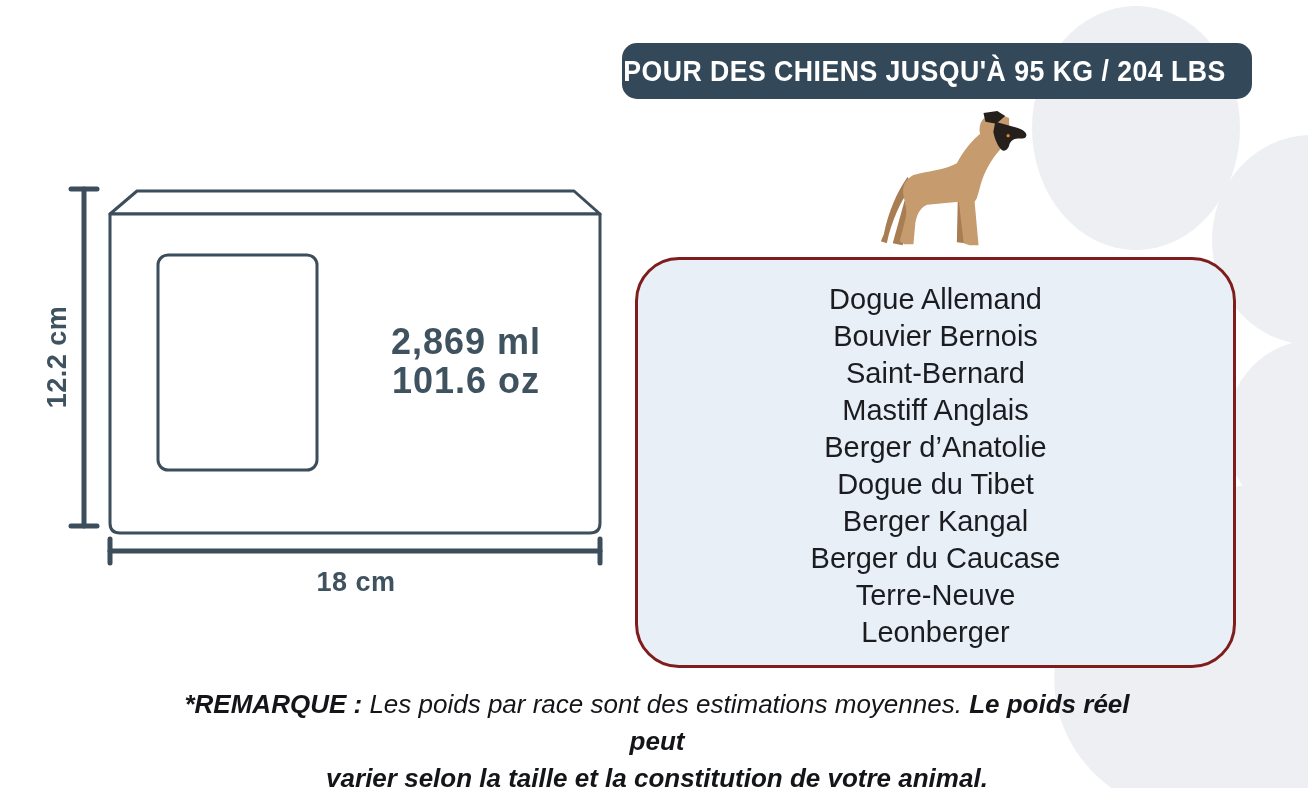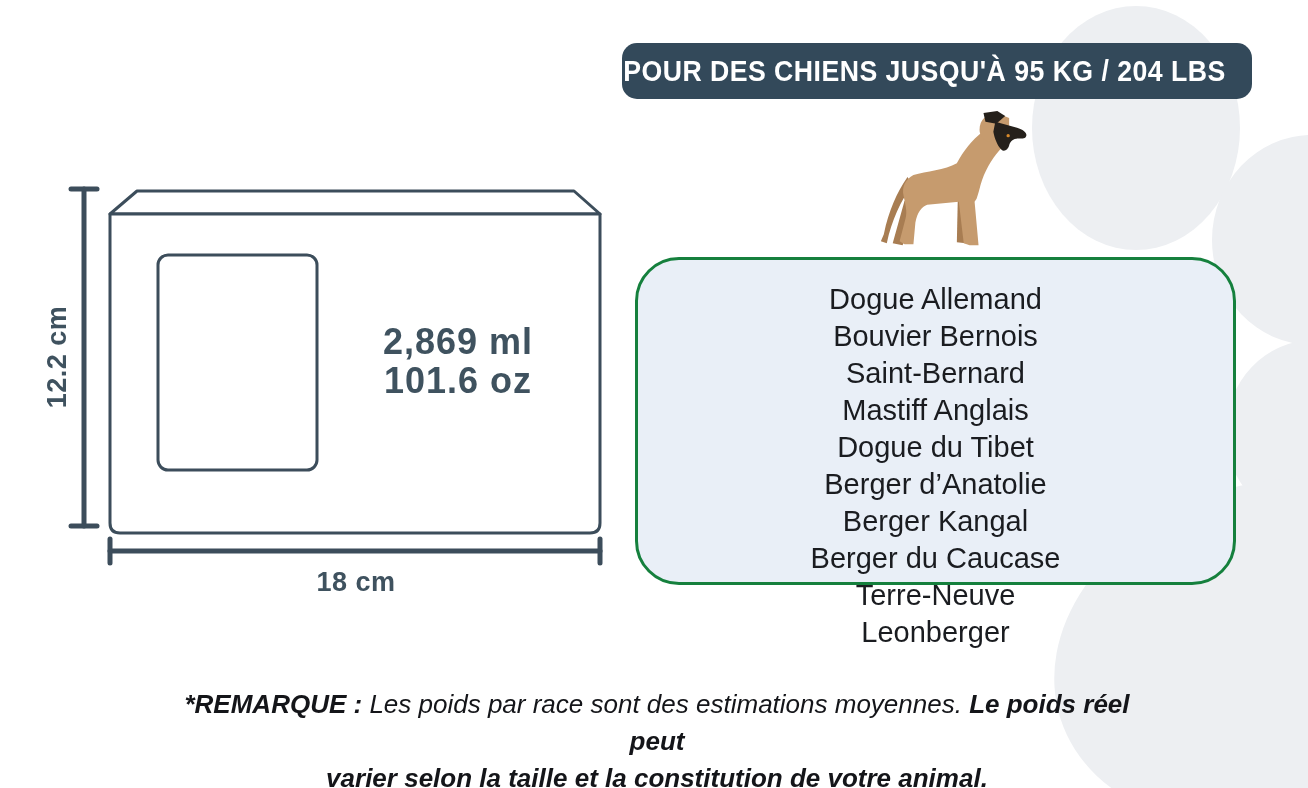--- a/index.html
+++ b/index.html
@@ -25,37 +25,37 @@
   .banner span {
     color: #ffffff; font-weight: 700; font-size: 29px; letter-spacing: .5px;
     transform: scaleX(.92); white-space: nowrap;
   }
 
   
   #dog { left: 861px; top: 110px; width: 168px; height: 148px; z-index: 4; }
 
   
   .breed-box {
-    left: 635px; top: 257px; width: 601px; height: 328px;
-    background: #E9EFF7; border: 3px solid #15803d; border-radius: 44px;
+    left: 635px; top: 257px; width: 601px; height: 411px;
+    background: #E9EFF7; border: 3px solid #7f1d1d; border-radius: 44px;
     padding-top: 21px; z-index: 2;
   }
   .breed {
     text-align: center; font-size: 29px; line-height: 37px;
     color: #1A1C20;
   }
 
   
   #diagram { left: 0; top: 0; width: 1308px; height: 788px; z-index: 1; }
 
   .measure {
     color: #3F525F; font-weight: 700; z-index: 2; white-space: nowrap;
   }
   .volume {
-    left: 308px; top: 322px; width: 300px; text-align: center;
+    left: 316px; top: 322px; width: 300px; text-align: center;
     font-size: 36px; line-height: 39px; letter-spacing: 1px;
   }
   .dim-height {
     left: 57px; top: 357px; font-size: 27px; letter-spacing: .5px;
     transform: translate(-50%,-50%) rotate(-90deg);
   }
   .dim-width {
     left: 356px; top: 582px; font-size: 27px; letter-spacing: .5px;
     transform: translate(-50%,-50%);
   }
@@ -132,22 +132,22 @@
       C154,29 151,32 150,36 C149,40 145,43 142,40 C138,36 135,28 134,22 Z"></path>
     <circle cx="149" cy="26" r="1.7" fill="#D98A2B"></circle>
   </g>
 </svg>
 
 <div class="abs breed-box">
   <div class="breed">Dogue Allemand</div>
   <div class="breed">Bouvier Bernois</div>
   <div class="breed">Saint-Bernard</div>
   <div class="breed">Mastiff Anglais</div>
+  <div class="breed">Berger d’Anatolie</div>
   <div class="breed">Dogue du Tibet</div>
-  <div class="breed">Berger d’Anatolie</div>
   <div class="breed">Berger Kangal</div>
   <div class="breed">Berger du Caucase</div>
   <div class="breed">Terre-Neuve</div>
   <div class="breed">Leonberger</div>
 </div>
 
 <div class="abs note">
   <div>
     <span class="b">*REMARQUE :</span>
     <span> Les poids par race sont des estimations moyennes. </span>

